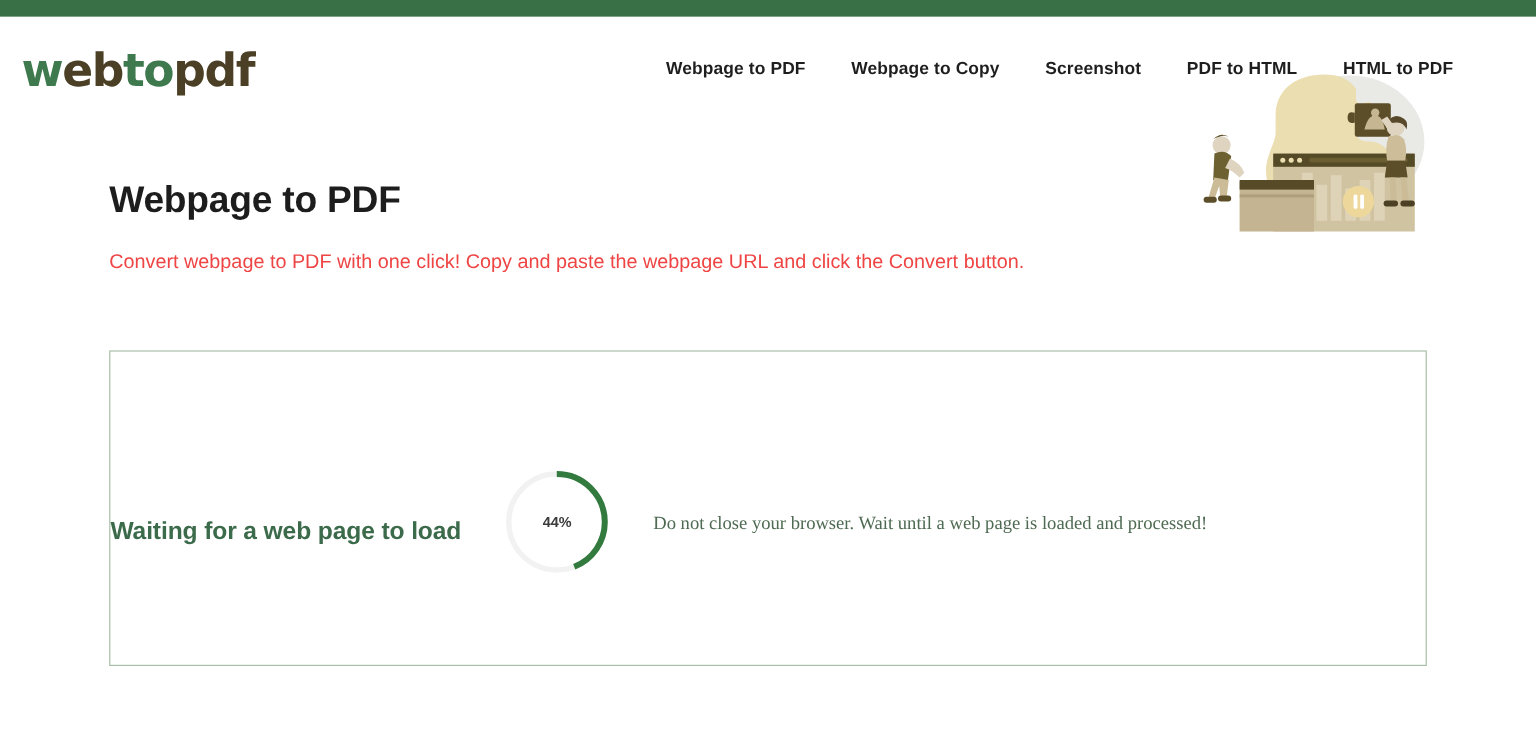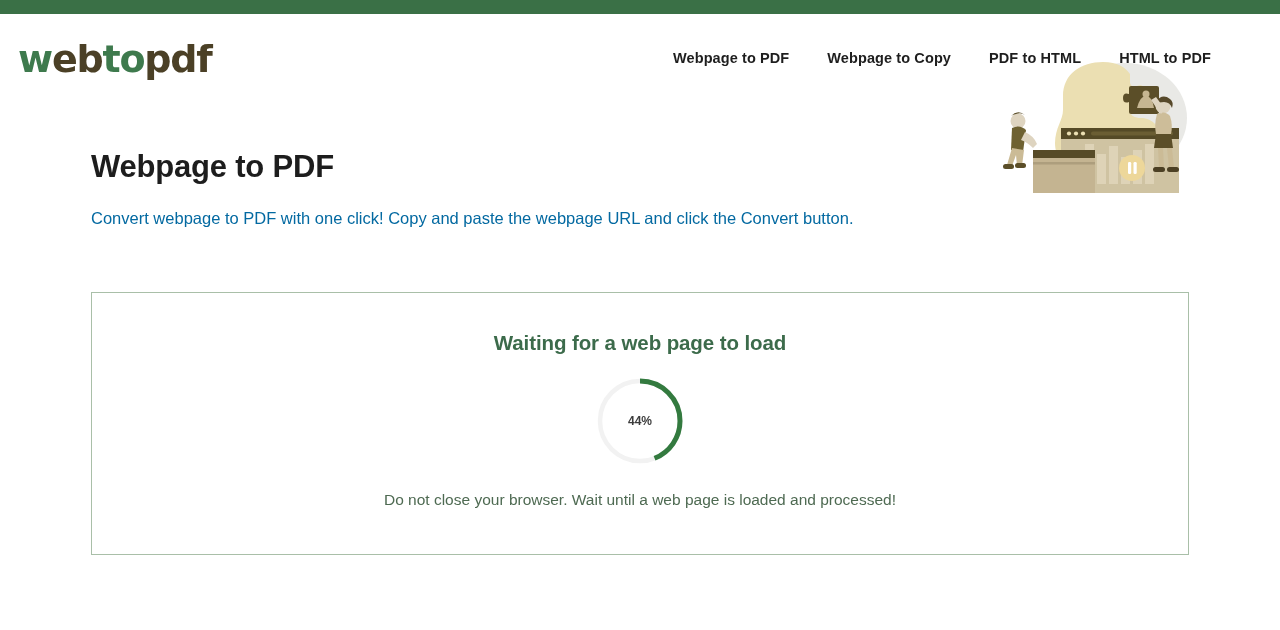--- a/index.html
+++ b/index.html
@@ -73,21 +73,21 @@
   .hero h1 {
     font-size: 31px;
     font-weight: 700;
     color: #1d1d1d;
     letter-spacing: -0.2px;
     line-height: 1.2;
   }
   .hero p.sub {
     margin-top: 22px;
     font-size: 16.5px;
-    color: #0369a1;
+    color: #ef4444;
     line-height: 1.4;
     font-weight: 400;
   }
 
   
   .illustration {
     position: absolute;
     top: -44px;
     right: 80px;
     width: 215px;
@@ -98,22 +98,23 @@
   
   .panel {
     position: absolute;
     left: 91px;
     top: 292px;
     width: 1098px;
     height: 263px;
     border: 1px solid #a9bfa8;
     background: #ffffff;
     display: flex;
-    flex-direction: column;
-    align-items: center;
+    flex-direction: row;
+    align-items: center;
+    gap: 36px;
   }
 
   .panel-title {
     margin-top: 38px;
     font-size: 20.5px;
     font-weight: 700;
     color: #3c6b4b;
     letter-spacing: -0.1px;
   }
 
@@ -138,36 +139,38 @@
     font-size: 12px;
     font-weight: 700;
     color: #3c3c3c;
   }
 
   .panel-note {
     margin-top: 26px;
     font-size: 15.5px;
     color: #4e6a52;
     font-weight: 400;
+    font-family: Liberation Serif, serif;
   }
 </style>
 </head>
 <body>
 
 <div class="topbar"></div>
 
 <div class="header">
 
   <div class="logo">
     <span class="g">w</span><span class="d">eb</span><span class="g">to</span><span class="d">pdf</span>
   </div>
 
   <nav class="nav">
     <a href="#">Webpage to PDF</a>
     <a href="#">Webpage to Copy</a>
+    <a href="#">Screenshot</a>
     <a href="#">PDF to HTML</a>
     <a href="#">HTML to PDF</a>
   </nav>
 </div>
 
 <div class="hero">
   <h1>Webpage to PDF</h1>
   <p class="sub">Convert webpage to PDF with one click! Copy and paste the webpage URL and click the Convert button.</p>
 
   <div class="illustration">

